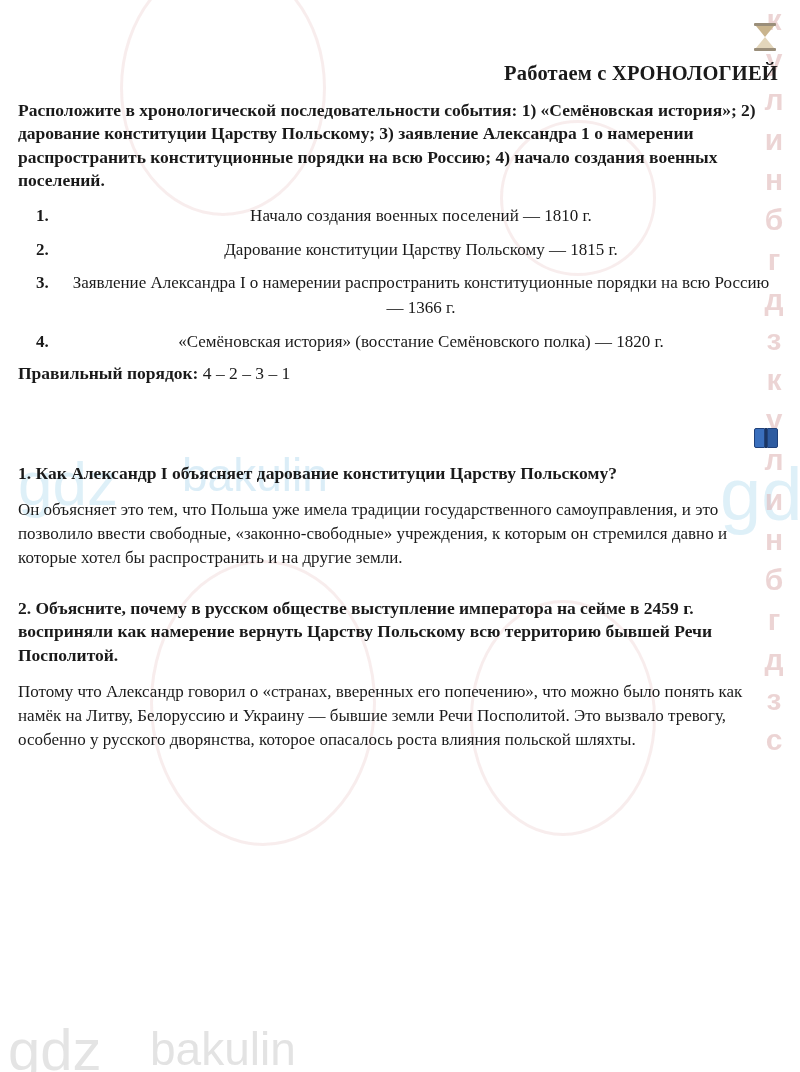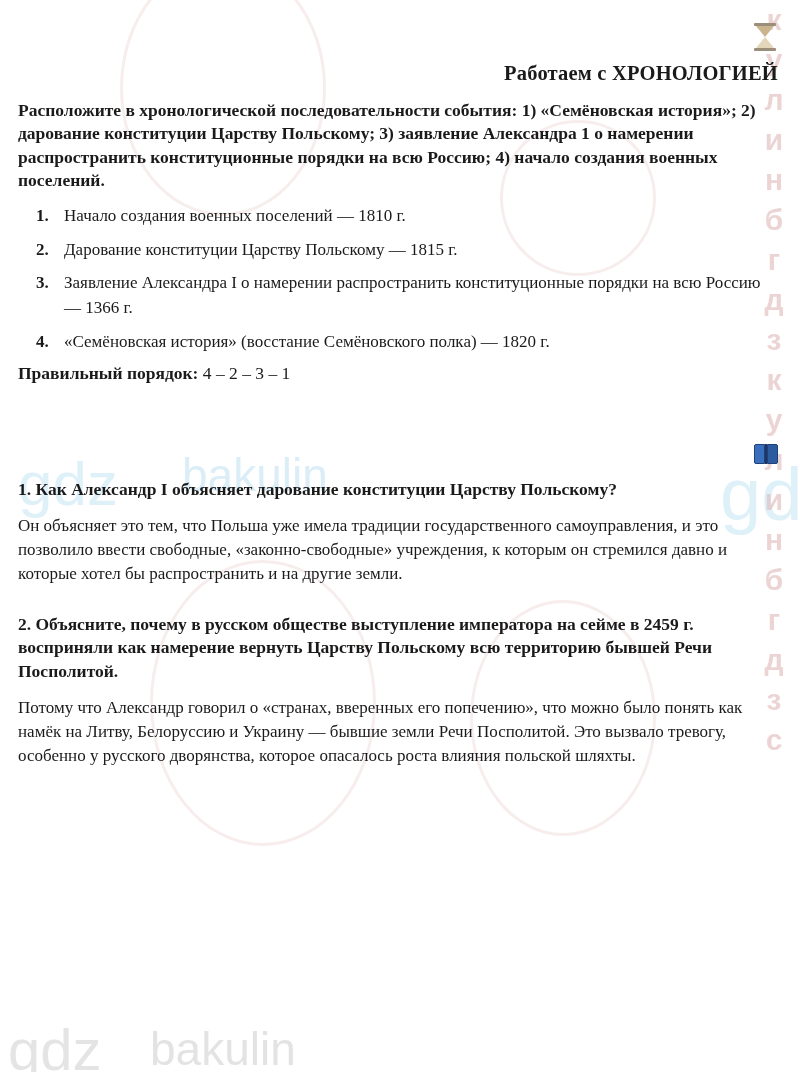--- a/index.html
+++ b/index.html
@@ -160,37 +160,38 @@
   .answer-text {
     font-size: 17px;
     line-height: 1.43;
     margin-bottom: 10px;
   }
   ol.answers {
     margin: 0 0 6px 0;
     padding-left: 46px;
     list-style: none;
     counter-reset: ansnum;
+    text-align: center;
   }
   ol.answers > li {
     counter-increment: ansnum;
     position: relative;
     font-size: 17px;
     line-height: 1.45;
     margin-bottom: 9px;
   }
   ol.answers > li::before {
     content: counter(ansnum) ".";
     position: absolute;
     left: -28px;
     font-weight: 700;
   }
   .order-line {
     font-size: 17.5px;
-    margin: 4px 0 16px 0;
+    margin: 4px 0 0 0;
   }
   .order-line .lead { font-weight: 700; }
 
   .block-gap { height: 38px; }
   .small-gap { height: 16px; }
 
   .sub-q {
     font-size: 17.5px;
     font-weight: 700;
     line-height: 1.35;

